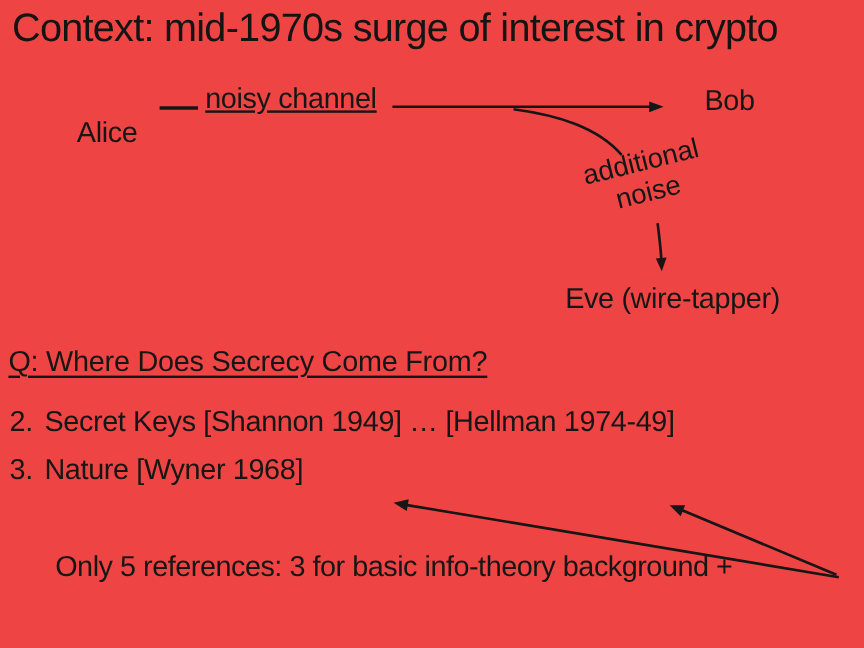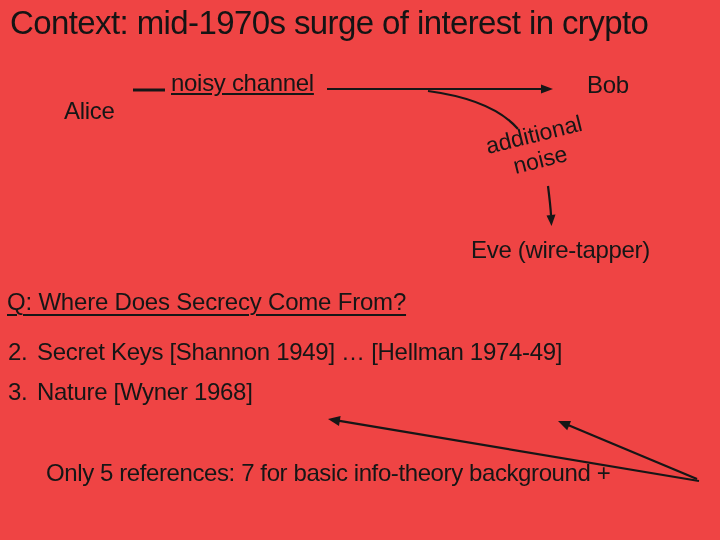--- a/index.html
+++ b/index.html
@@ -90,15 +90,15 @@
 
   <div id="ref-list">
     <div class="ref-row">
       <span class="ref-num">2.</span><span>Secret Keys [Shannon 1949] … [Hellman 1974-49]</span>
     </div>
     <div class="ref-row">
       <span class="ref-num">3.</span><span>Nature [Wyner 1968]</span>
     </div>
   </div>
 
-  <div id="footnote" class="abs">Only 5 references: 7 for basic info-theory background +</div>
+  <div id="footnote" class="abs">Only 5 references: 3 for basic info-theory background +</div>
 
 </div>
 
 </body></html>

